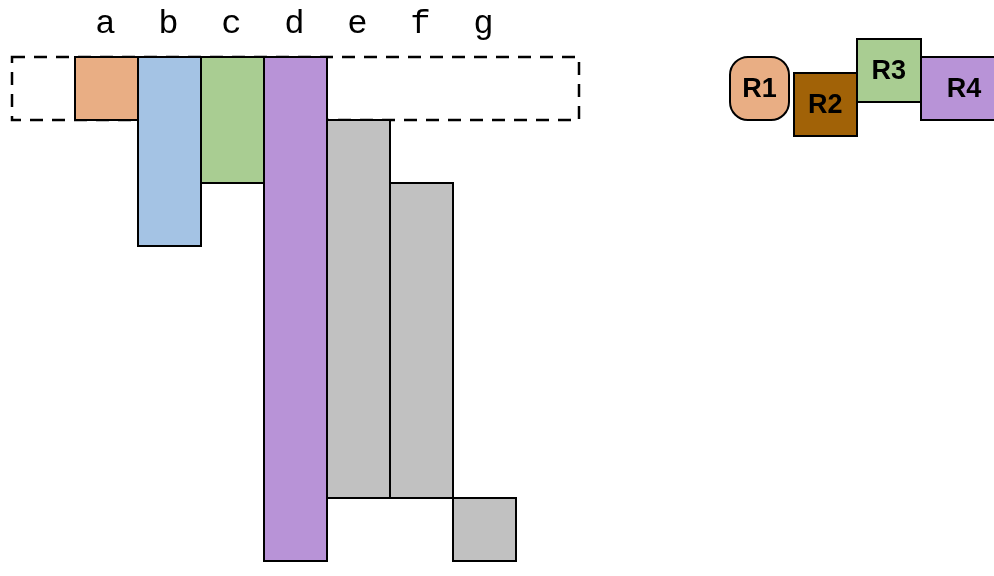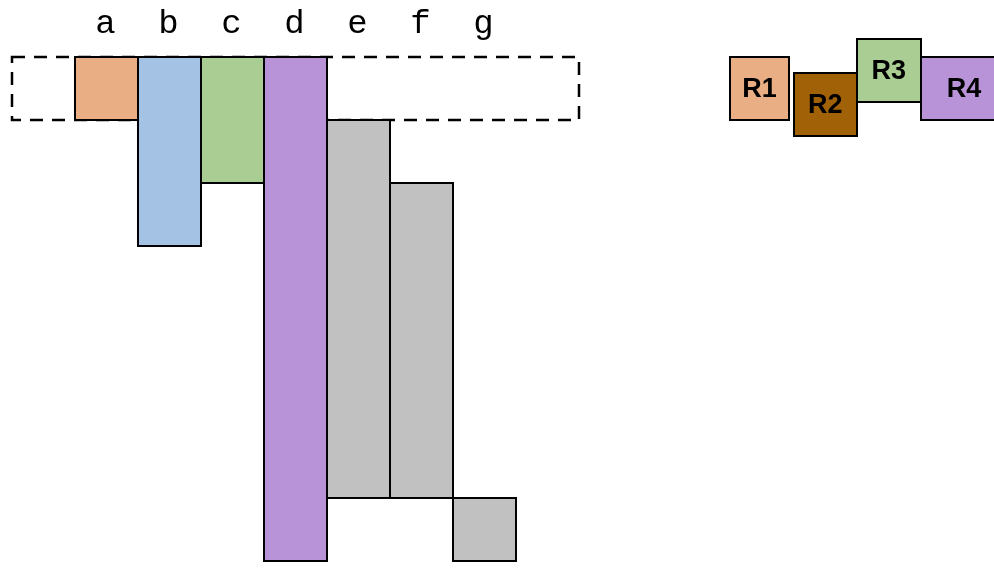--- a/index.html
+++ b/index.html
@@ -63,21 +63,21 @@
   <div id="bars-layer">
       <div class="bar" style="left: 74px; top: 56px; width: 65px; height: 65px; background: rgb(233, 174, 132); border-color: rgb(0, 0, 0);"></div>
       <div class="bar" style="left: 137px; top: 56px; width: 65px; height: 191px; background: rgb(164, 195, 228); border-color: rgb(0, 0, 0);"></div>
       <div class="bar" style="left: 200px; top: 56px; width: 65px; height: 128px; background: rgb(169, 205, 146); border-color: rgb(0, 0, 0);"></div>
       <div class="bar" style="left: 263px; top: 56px; width: 65px; height: 506px; background: rgb(184, 147, 215); border-color: rgb(0, 0, 0);"></div>
       <div class="bar" style="left: 326px; top: 119px; width: 65px; height: 380px; background: rgb(193, 193, 193); border-color: rgb(0, 0, 0);"></div>
       <div class="bar" style="left: 389px; top: 182px; width: 65px; height: 317px; background: rgb(193, 193, 193); border-color: rgb(0, 0, 0);"></div>
       <div class="bar" style="left: 452px; top: 497px; width: 65px; height: 65px; background: rgb(193, 193, 193); border-color: rgb(0, 0, 0);"></div>
     </div>
   <div id="legend-layer">
-      <div class="legend-cell" style="left: 729px; top: 56px; width: 61px; height: 65px; background: rgb(233, 174, 132); border-color: rgb(0, 0, 0); color: rgb(0, 0, 0);">
+      <div class="legend-cell" style="left: 729px; top: 56px; width: 61px; height: 65px; background: rgb(233, 174, 132); border-color: rgb(0, 0, 0); color: rgb(0, 0, 0); border-radius: 19px;">
         <span>R1</span>
       </div>
       <div class="legend-cell" style="left: 792.5px; top: 72px; width: 65.5px; height: 65px; background: #a16207; border-color: rgb(0, 0, 0); color: rgb(0, 0, 0);">
         <span>R2</span>
       </div>
       <div class="legend-cell" style="left: 856px; top: 38px; width: 65.5px; height: 65px; background: rgb(169, 205, 146); border-color: rgb(0, 0, 0); color: rgb(0, 0, 0);">
         <span>R3</span>
       </div>
       <div class="legend-cell" style="left: 919.5px; top: 56px; width: 89px; height: 65px; background: rgb(184, 147, 215); border-color: rgb(0, 0, 0); color: rgb(0, 0, 0);">
         <span>R4</span>

